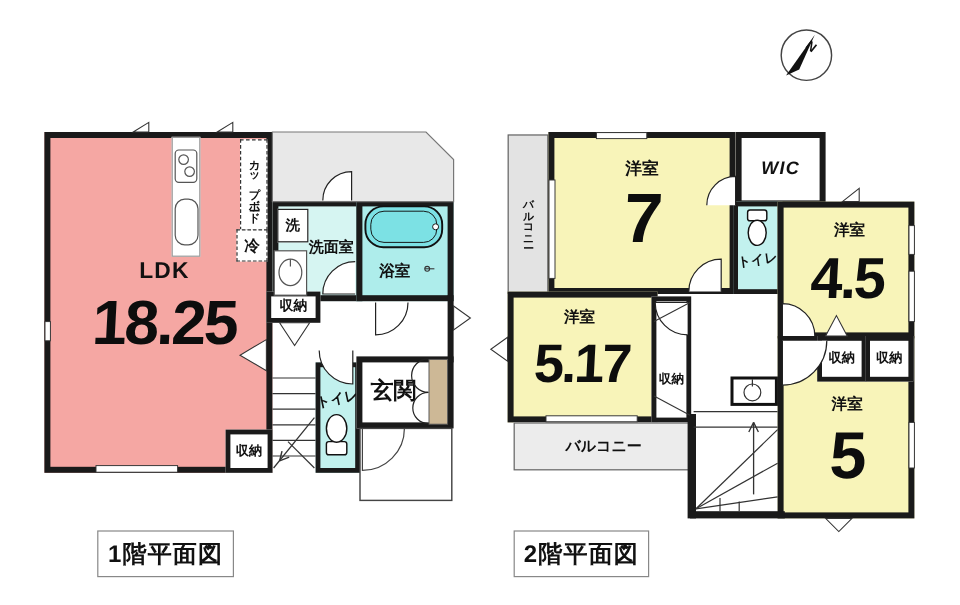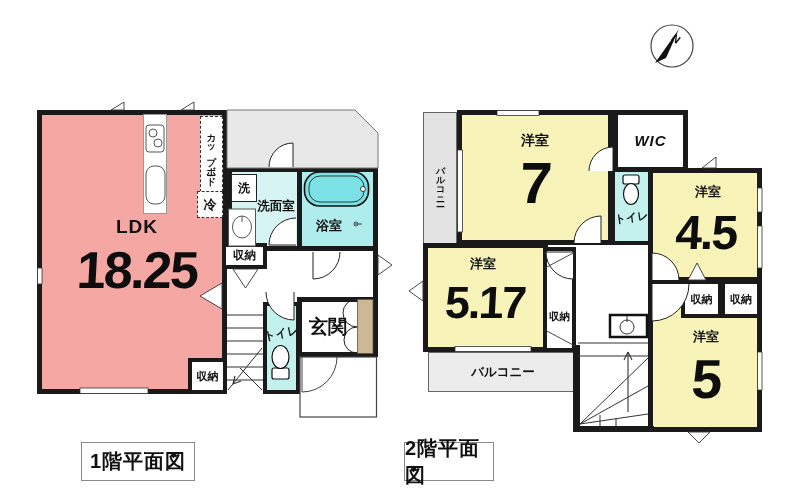--- a/index.html
+++ b/index.html
@@ -122,21 +122,21 @@
 
   <div class="room4" style="left:543px;top:247px;width:33px;height:105px;background:#fff;"></div>
   <div class="lbl" style="left:543px;top:308px;width:33px;height:16px;font-size:10.5px;">収納</div>
 
   <div class="thin" style="left:428px;top:352px;width:150px;height:40px;background:#ECECEC;"></div>
   <div class="lbl" style="left:428px;top:363px;width:150px;height:18px;font-size:12.5px;">バルコニー</div>
 
   <div class="wall" style="left:573px;top:345px;width:7px;height:87px;"></div>
   <div class="wall" style="left:575px;top:426px;width:79px;height:6px;"></div>
 
-  <div class="titlebox" style="left:404px;top:442px;width:90px;height:39px;justify-content:flex-end;">
+  <div class="titlebox" style="left:428px;top:442px;width:113px;height:39px;">
     <span>2階平面図</span>
   </div>
 </div>
 
 <svg class="overlay" width="800" height="504" viewBox="0 0 800 504">
 
   <polygon points="227,110 355,110 378,133 378,168 227,168" fill="#E8E8E8" stroke="#777" stroke-width="1"></polygon>
 
   <g stroke="#555" fill="#fff" stroke-width="1">
     <rect x="146" y="125" width="18" height="27" rx="3"></rect>

